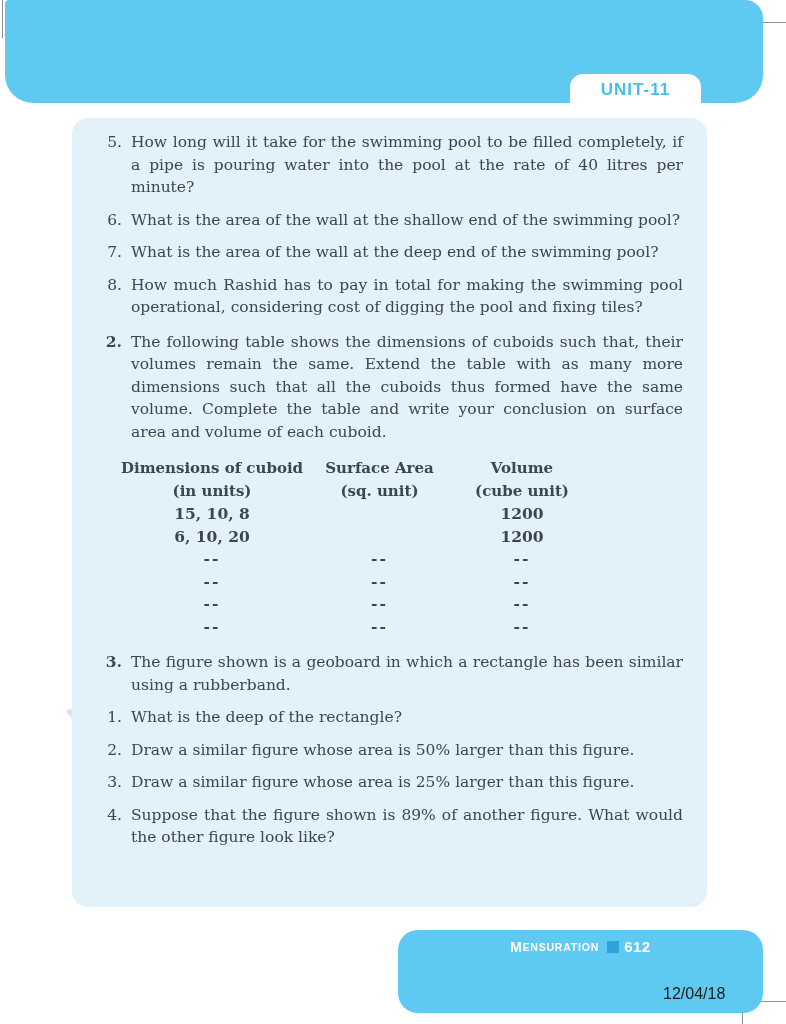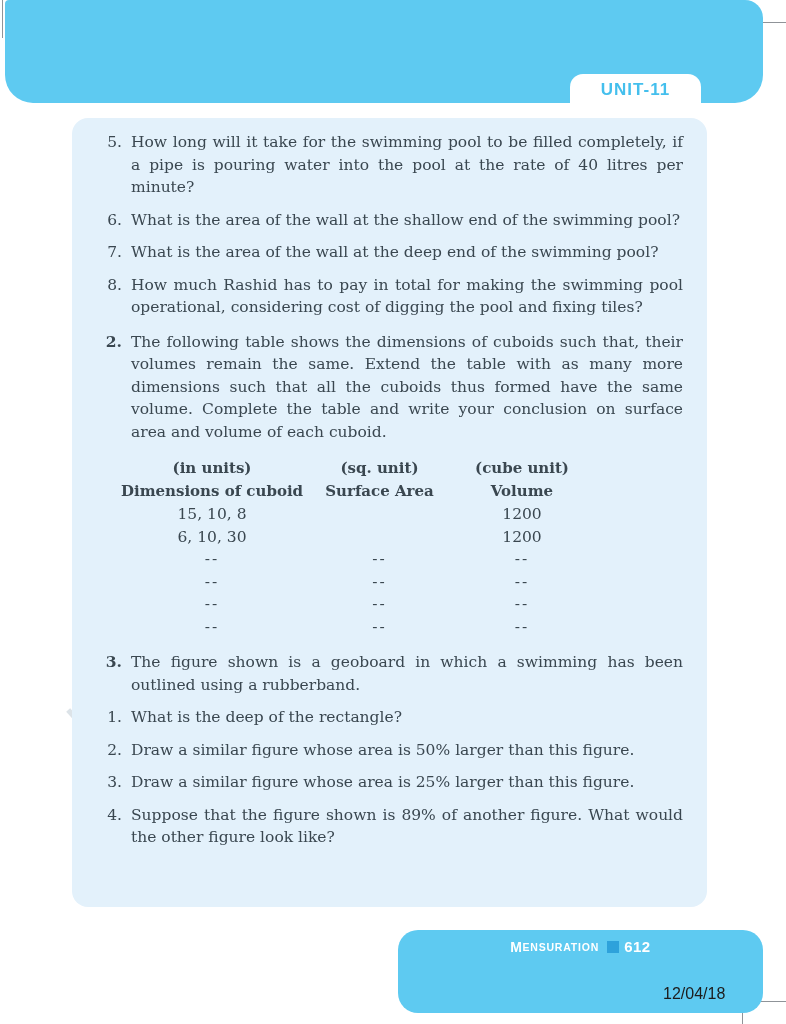--- a/index.html
+++ b/index.html
@@ -88,20 +88,21 @@
 
   
   .dim-table {
     margin: 14px 0 13px 10px;
     font-size: 15px;
   }
   .dim-row {
     display: grid;
     grid-template-columns: 200px 135px 150px;
     text-align: center;
+    font-weight: bold;
   }
   .dim-head { font-weight: bold; line-height: 23px; }
   .dim-cell { line-height: 22.5px; font-size: 15.5px; }
   .dim-dash { letter-spacing: 2px; }
 
   
   .footer-band {
     position: absolute;
     left: 398px; top: 930px;
     width: 365px; height: 83px;
@@ -179,36 +180,36 @@
         <span class="q-text">How much Rashid has to pay in total for making the swimming pool operational, considering cost of digging the pool and fixing tiles?</span>
       </div>
 
       <div class="q bold-num gap-lg">
         <span class="q-num">2.</span>
         <span class="q-text">The following table shows the dimensions of cuboids such that, their volumes remain the same. Extend the table with as many more dimensions such that all the cuboids thus formed have the same volume. Complete the table and write your conclusion on surface area and volume of each cuboid.</span>
       </div>
 
       <div class="dim-table">
         <div class="dim-row dim-head">
+          <span>Dimensions of cuboid</span>
+          <span>Surface Area</span>
+          <span>Volume</span>
+        </div>
+        <div class="dim-row dim-head">
           <span>(in units)</span>
           <span>(sq. unit)</span>
           <span>(cube unit)</span>
         </div>
-        <div class="dim-row dim-head">
-          <span>Dimensions of cuboid</span>
-          <span>Surface Area</span>
-          <span>Volume</span>
-        </div>
         <div class="dim-row">
           <span class="dim-cell">15, 10, 8</span>
           <span class="dim-cell"></span>
           <span class="dim-cell">1200</span>
         </div>
         <div class="dim-row">
-          <span class="dim-cell">6, 10, 30</span>
+          <span class="dim-cell">6, 10, 20</span>
           <span class="dim-cell"></span>
           <span class="dim-cell">1200</span>
         </div>
         <div class="dim-row">
           <span class="dim-cell dim-dash">--</span>
           <span class="dim-cell dim-dash">--</span>
           <span class="dim-cell dim-dash">--</span>
         </div>
         <div class="dim-row">
           <span class="dim-cell dim-dash">--</span>
@@ -222,21 +223,21 @@
         </div>
         <div class="dim-row">
           <span class="dim-cell dim-dash">--</span>
           <span class="dim-cell dim-dash">--</span>
           <span class="dim-cell dim-dash">--</span>
         </div>
       </div>
 
       <div class="q bold-num">
         <span class="q-num">3.</span>
-        <span class="q-text">The figure shown is a geoboard in which a swimming has been outlined using a rubberband.</span>
+        <span class="q-text">The figure shown is a geoboard in which a rectangle has been similar using a rubberband.</span>
       </div>
 
       <div class="q">
         <span class="q-num">1.</span>
         <span class="q-text">What is the deep of the rectangle?</span>
       </div>
 
       <div class="q">
         <span class="q-num">2.</span>
         <span class="q-text">Draw a similar figure whose area is 50% larger than this figure.</span>

